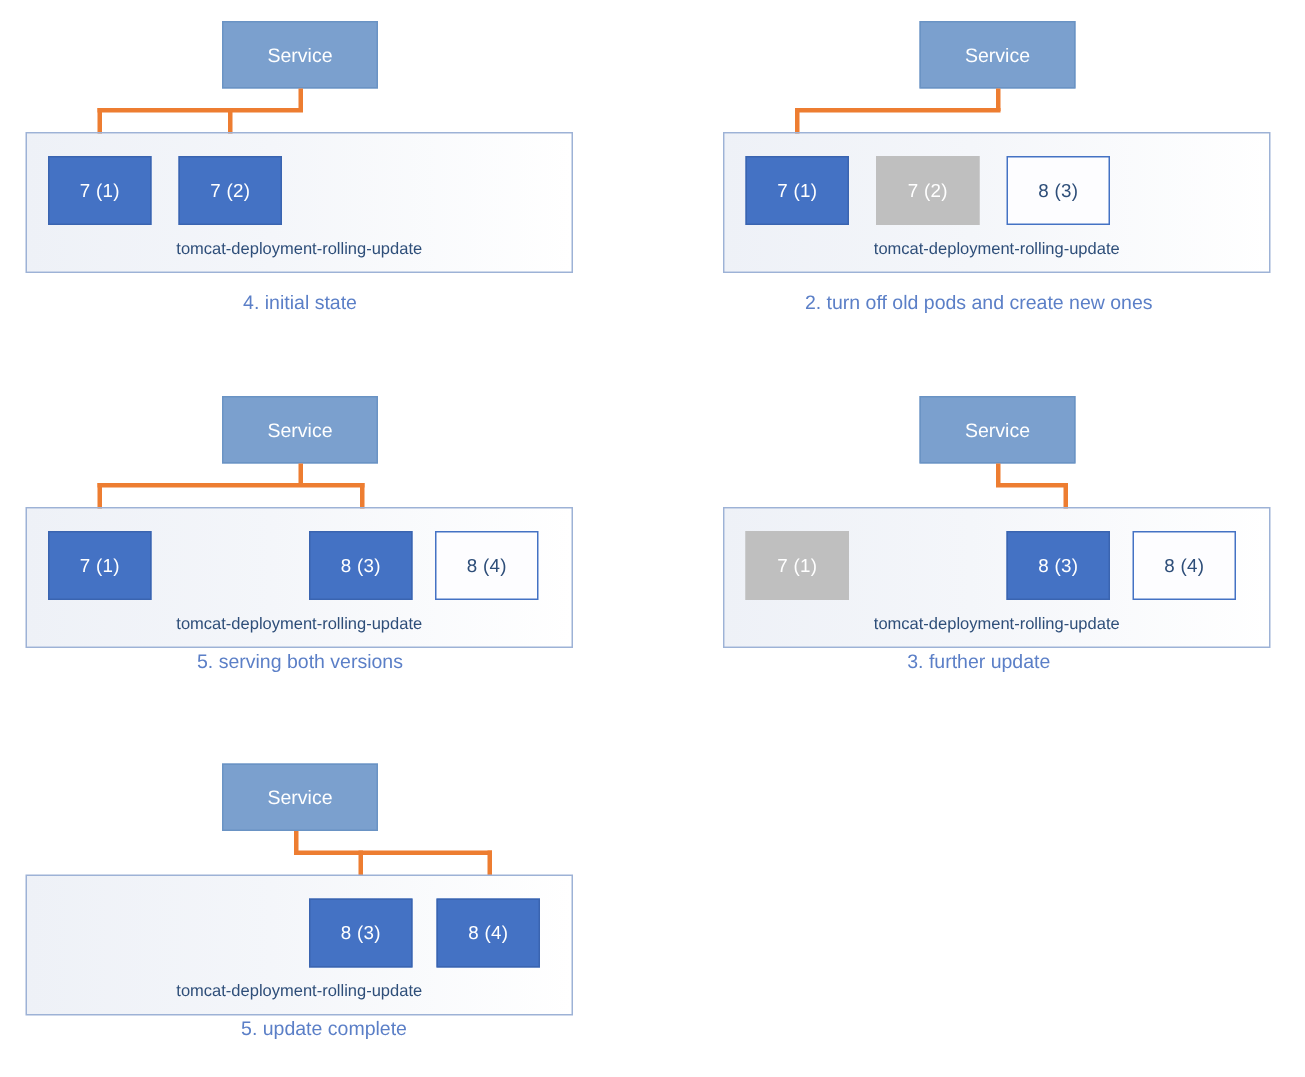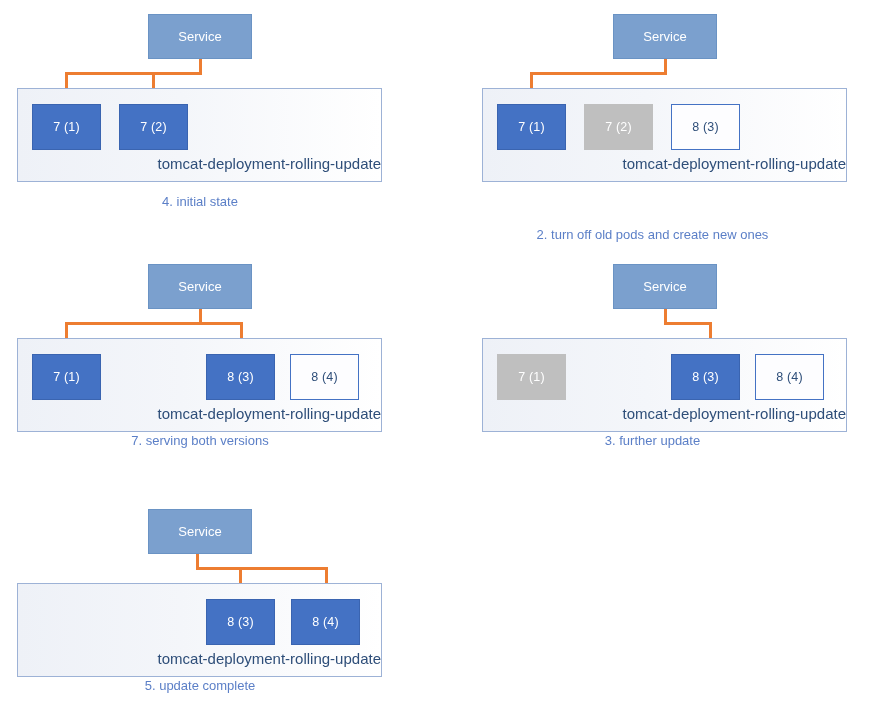--- a/index.html
+++ b/index.html
@@ -24,23 +24,23 @@
   
   .deployment{
     position:absolute;
     background:linear-gradient(to right,#eef1f7 0%,#f4f6fa 45%,#ffffff 100%);
     border:1px solid #9DB2D6;
     box-sizing:border-box;
   }
   .deployment-label{
     position:absolute;
     left:0;right:0;bottom:9px;
-    text-align:right;
+    text-align:center;
     color:#2E4E79;
-    font-size:15px;
+    font-size:11px;
     white-space:nowrap;
   }
 
   
   .pod{
     position:absolute;
     box-sizing:border-box;
     display:flex;align-items:center;justify-content:center;
     font-size:12.5px;
     letter-spacing:.2px;
@@ -118,21 +118,21 @@
   <div class="pod blue" style="left:62px;top:104px;width:69px;height:46px;">
     <span>7 (1)</span>
   </div>
   <div class="pod gray" style="left:149px;top:104px;width:69px;height:46px;">
     <span>7 (2)</span>
   </div>
   <div class="pod outline" style="left:236px;top:104px;width:69px;height:46px;">
     <span>8 (3)</span>
   </div>
 
-  <div class="caption" style="left:0;top:194px;width:435px;margin-top:33px;">2. turn off old pods and create new ones</div>
+  <div class="caption" style="left:0;top:194px;width:435px;">2. turn off old pods and create new ones</div>
 </div>
 
 <div class="panel" style="left:0;top:250px;width:400px;height:230px;">
 
   <div class="service-box" style="left:148px;top:14px;width:104px;height:45px;">
     <span>Service</span>
   </div>
 
   <div class="conn v" style="left:199px;top:59px;width:3px;height:15px;"></div>
   <div class="conn h" style="left:65px;top:72px;width:178px;height:3px;"></div>
@@ -148,21 +148,21 @@
   <div class="pod blue" style="left:32px;top:104px;width:69px;height:46px;">
     <span>7 (1)</span>
   </div>
   <div class="pod blue" style="left:206px;top:104px;width:69px;height:46px;">
     <span>8 (3)</span>
   </div>
   <div class="pod outline" style="left:290px;top:104px;width:69px;height:46px;">
     <span>8 (4)</span>
   </div>
 
-  <div class="caption" style="left:0;top:183px;width:400px;">7. serving both versions</div>
+  <div class="caption" style="left:0;top:183px;width:400px;">5. serving both versions</div>
 </div>
 
 <div class="panel" style="left:435px;top:250px;width:435px;height:230px;">
 
   <div class="service-box" style="left:178px;top:14px;width:104px;height:45px;">
     <span>Service</span>
   </div>
 
   <div class="conn v" style="left:229px;top:59px;width:3px;height:15px;"></div>
   <div class="conn h" style="left:229px;top:72px;width:48px;height:3px;"></div>
@@ -203,14 +203,14 @@
     <div class="deployment-label">tomcat-deployment-rolling-update</div>
   </div>
 
   <div class="pod blue" style="left:206px;top:104px;width:69px;height:46px;">
     <span>8 (3)</span>
   </div>
   <div class="pod blue" style="left:291px;top:104px;width:69px;height:46px;">
     <span>8 (4)</span>
   </div>
 
-  <div class="caption" style="left:0;top:183px;width:400px;">5. update complete</div>
+  <div class="caption" style="left:16px;top:183px;width:400px;">5. update complete</div>
 </div>
 
 </body></html>

